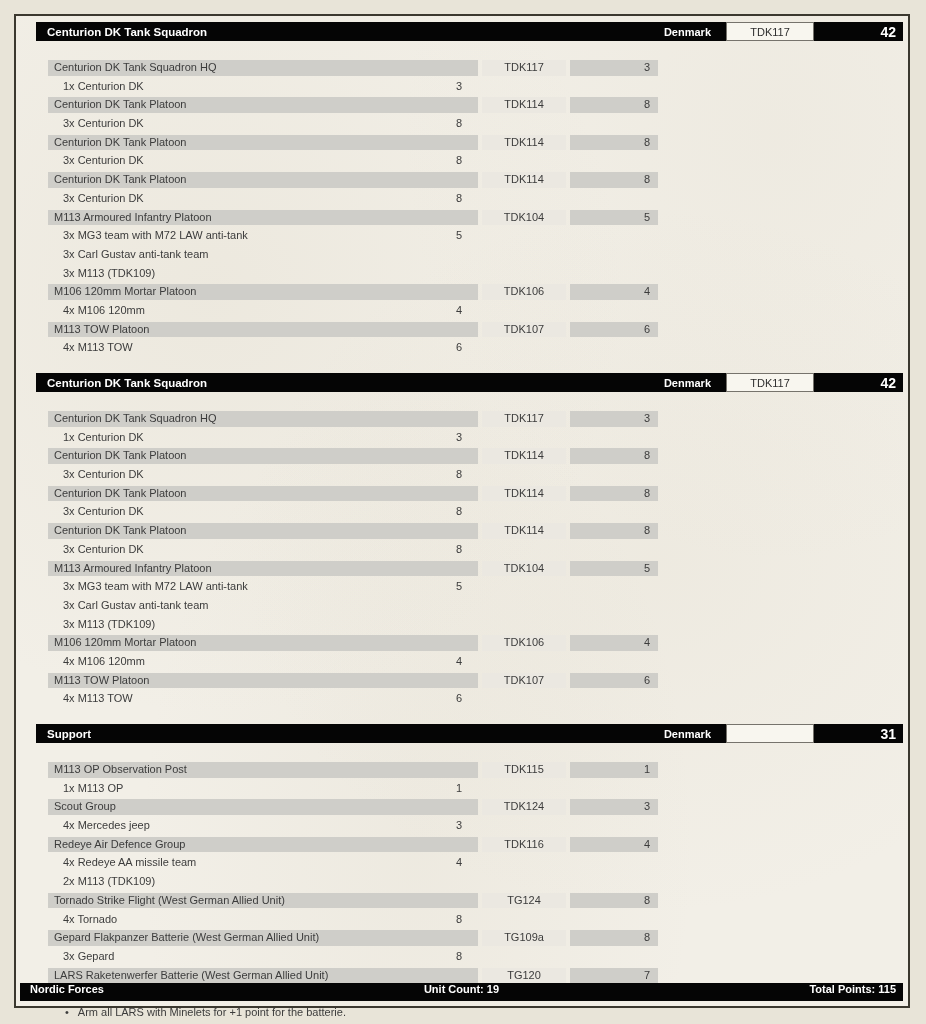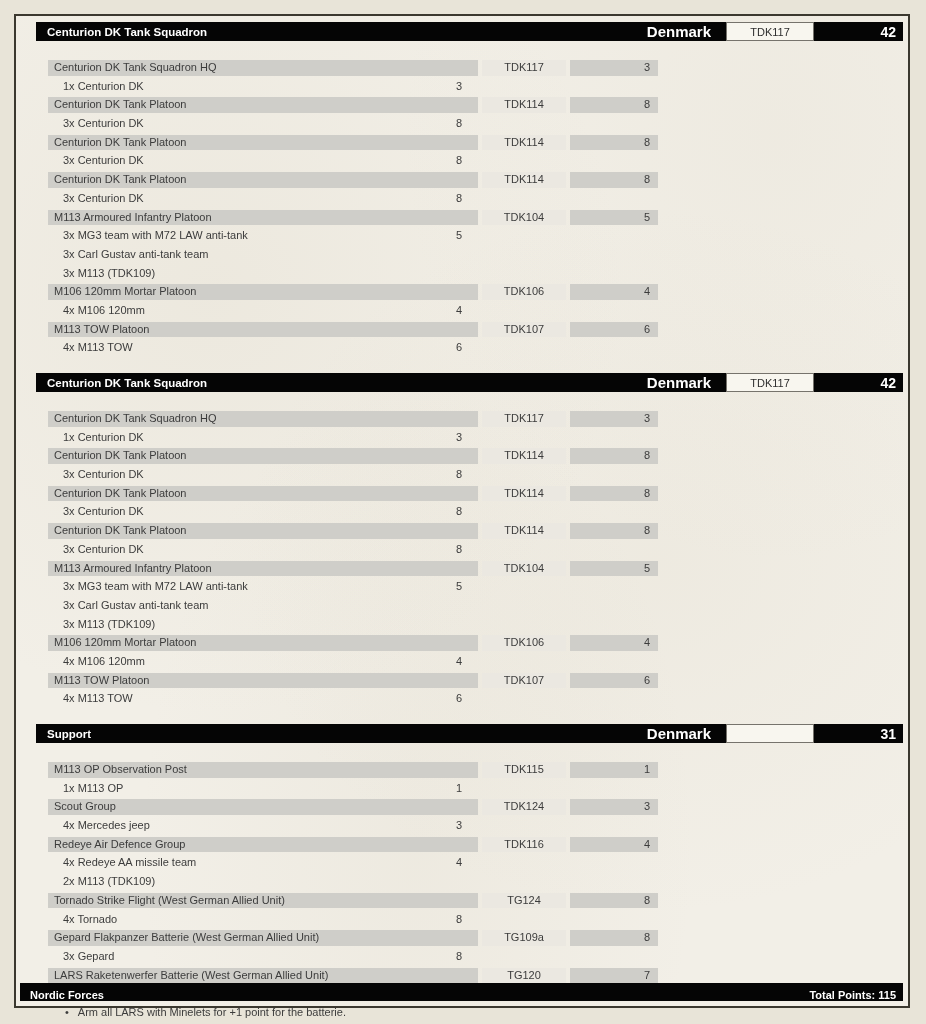--- a/index.html
+++ b/index.html
@@ -19,21 +19,21 @@
       radial-gradient(ellipse at 45% 84%, rgba(198,188,163,0.10), transparent 40%),
       radial-gradient(ellipse at 85% 12%, rgba(198,188,163,0.09), transparent 35%);
   }
   #sections{padding-top:6px;}
   .section + .section{margin-top:15px;}
   .sec-header{
     position:relative;margin:0 5px 0 20px;height:19px;
     background:#050505;display:flex;align-items:center;
   }
   .sec-title{flex:1;color:#fff;font-weight:bold;font-size:11.5px;padding-left:11px;white-space:nowrap;}
-  .sec-nation{color:#fff;font-weight:bold;font-size:15px;margin-right:15px;white-space:nowrap;}
+  .sec-nation{color:#fff;font-weight:bold;font-size:11px;margin-right:15px;white-space:nowrap;}
   .sec-codebox{
     width:88px;height:19px;box-sizing:border-box;
     background:#f8f6ef;border:1px solid #76736c;
     color:#2e2e2e;font-size:11px;
     display:flex;align-items:center;justify-content:center;
   }
   .sec-points{width:82px;text-align:right;color:#fff;font-weight:bold;font-size:14px;padding-right:7px;}
   .rows{margin-top:18px;}
   .row{position:relative;height:18.7px;}
   .cell{
@@ -43,21 +43,21 @@
   .name-cell{left:32px;width:430px;overflow:hidden;}
   .row.unit .name-cell{background:#cfcec9;padding-left:6px;}
   .row.sub .name-cell{padding-left:15px;}
   .count-cell{left:32px;width:414px;text-align:right;}
   .code-cell{left:466px;width:84px;background:#ebe8e1;text-align:center;}
   .points-cell{left:554px;width:88px;background:#cfcec9;text-align:right;padding-right:8px;}
   .note-cell{left:32px;padding-left:17px;}
   .note-bullet{display:inline-block;margin-right:9px;font-size:11px;}
   .footer-bar{
     position:absolute;left:4px;right:5px;bottom:5px;height:18.5px;
-    background:#050505;display:flex;align-items:flex-end;
+    background:#050505;display:flex;align-items:flex-start;
     color:#fff;font-weight:bold;font-size:11px;
   }
   .footer-left{padding-left:10px;}
   .footer-center{position:absolute;left:0;right:0;text-align:center;}
   .footer-right{margin-left:auto;padding-right:7px;position:relative;}
 </style>
 </head>
 <body>
 
 <div class="sheet">
@@ -291,15 +291,16 @@
           </div>
           <div class="row note">
             <div class="cell note-cell"><span class="note-bullet">•</span><span>Arm all LARS with Minelets for +1 point for the batterie.</span></div>
           </div>
         </div>
       </div>
     </div>
 
   <div class="footer-bar">
     <span class="footer-left">Nordic Forces</span>
+    <span class="footer-center">Unit Count: 19</span>
     <span class="footer-right">Total Points: 115</span>
   </div>
 </div>
 
 </body></html>

